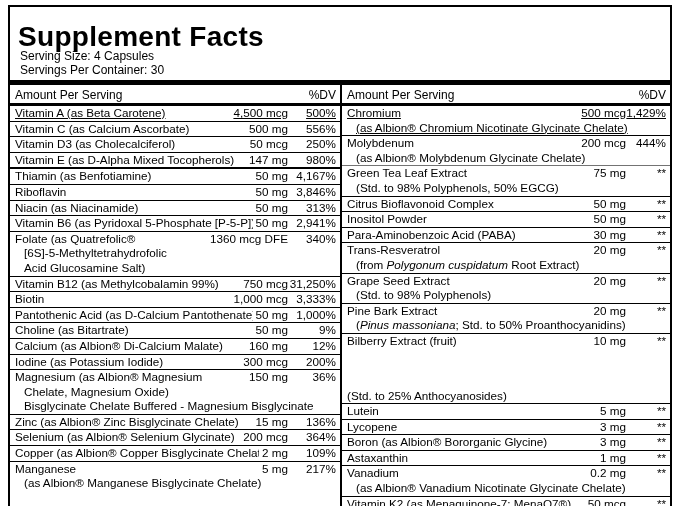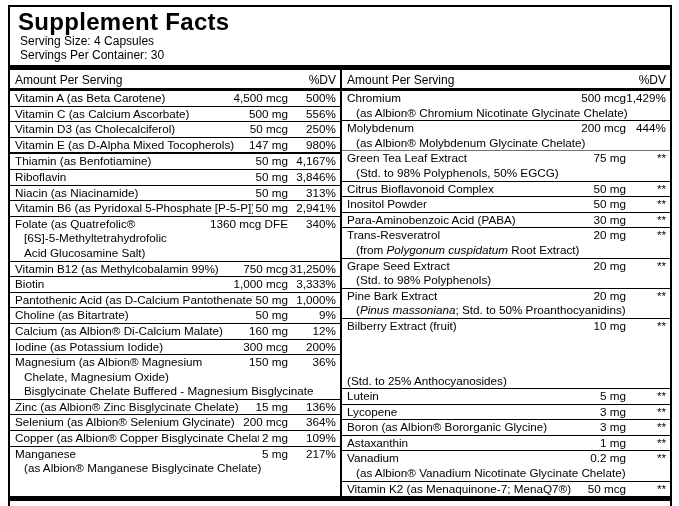--- a/index.html
+++ b/index.html
@@ -7,37 +7,37 @@
   .page {
     position:relative; width:679px; height:506px; background:#ffffff;
     color:#000000; font-family:"Liberation Sans", sans-serif;
     overflow:hidden;
   }
   .label-box {
     position:absolute; left:8px; top:5px; width:664px;
     border:2px solid #000; background:#fff;
   }
   .title {
-    font-size:24px; font-weight:bold; letter-spacing:0.3px;
-    margin:2px 0 1px 8px; line-height:25px;
+    font-size:28px; font-weight:bold; letter-spacing:0.3px;
+    margin:17px 0 1px 8px; line-height:25px;
   }
   .serving-line { font-size:12px; line-height:13.5px; margin-left:10px; }
   .thick-bar { height:5px; background:#000; }
   .thick-bar.top { margin-top:3px; }
   .columns { display:flex; align-items:stretch; }
   .col { min-height:10px; }
   .col-left { width:330px; flex:none; }
   .col-right { flex:1; border-left:2px solid #000; }
   .col-header {
     display:flex; justify-content:space-between; align-items:flex-end;
     font-size:12px; line-height:14px; padding:3px 4px 1px 5px;
     border-bottom:3px solid #000;
   }
   .row { border-top:1px solid #000; padding:0 4px 0 5px; }
-  .row.sep-none   { border-top:0; }
+  .row.sep-none   { border-top:0;text-decoration:underline; }
   .row.sep-medium { border-top:2px solid #000; }
   .row.sep-thick  { border-top:1px solid #737373; }
   .row-line { display:flex; align-items:baseline; font-size:11.7px; line-height:14.6px; }
   .row-name { flex:1; white-space:nowrap; overflow:hidden; }
   .row-amount { white-space:nowrap; padding-left:3px; }
   .row-dv { text-align:right; white-space:nowrap; }
   .col-left  .row-dv { width:48px; }
   .col-right .row-dv { width:40px; }
   .row-sub { font-size:11.7px; line-height:14.6px; padding-left:9px; white-space:nowrap; overflow:hidden; }
   .row-sub.no-indent { padding-left:0;margin-top:40px; }

